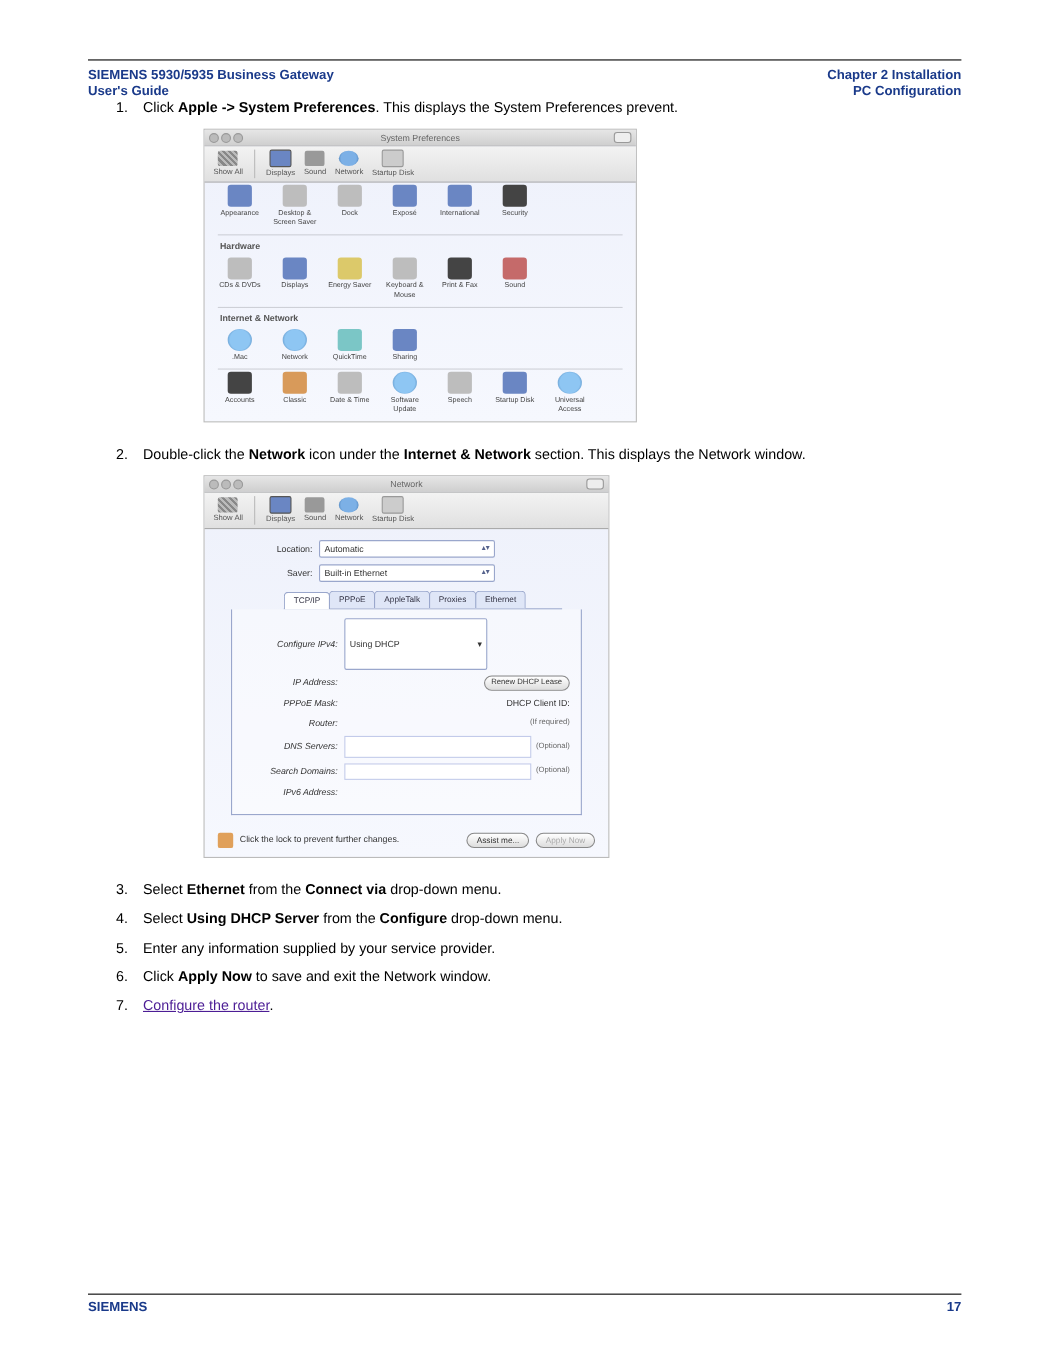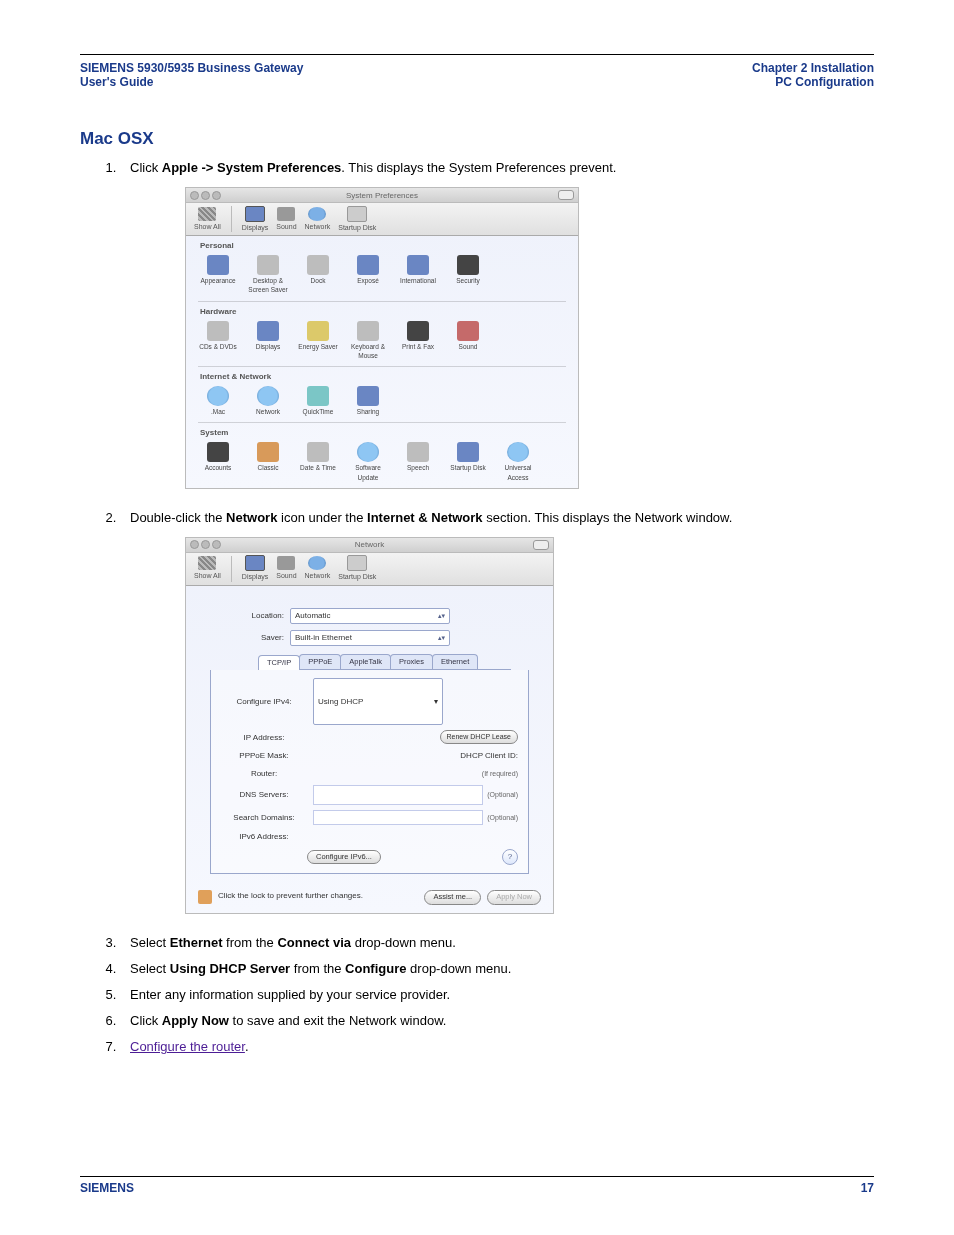--- a/index.html
+++ b/index.html
@@ -114,31 +114,31 @@
   .c-grey { background:#bdbdbd; }
   .c-red { background:#c56a6a; }
   .c-yellow { background:#dcc96a; }
   .c-globe { background: radial-gradient(circle at 50% 50%, #8ec6f3 0 60%, #3a6ea5 100%); border-radius:50%; }
   .c-teal { background:#7bc6c6; }
   .c-dark { background:#444; }
   .c-orange { background:#d89a5a; }
   .hr-sep { height:1px; background:rgba(0,0,0,0.15); margin:0 12px; }
 
   
-  .net-body { padding:10px 12px 8px 12px;margin-top:12px; }
+  .net-body { padding:10px 12px 8px 12px; }
   .net-row { display:flex; align-items:center; margin-bottom:6px; font-size:8px; }
   .net-row .lab { width:86px; text-align:right; padding-right:6px; color:#333; }
   .net-row .sel { flex:0 0 150px; height:14px; border:1px solid #9aa7cc; border-radius:2px; background:#fff; display:flex; align-items:center; padding:0 4px; justify-content:space-between; }
   .net-row .sel .arrows { font-size:7px; color:#55628c; line-height:6px; }
   .tabs { display:flex; border-bottom:1px solid #9aa7cc; margin:8px 30px 0 60px; font-size:7.5px; }
   .tabs .tab { padding:2px 8px; border:1px solid #9aa7cc; border-bottom:none; border-top-left-radius:4px; border-top-right-radius:4px; background:#dfe6f7; margin-right:-1px; color:#334; }
   .tabs .tab.active { background:#fff; position:relative; top:1px; }
   .panel { border:1px solid #9aa7cc; border-top:none; margin:0 12px; padding:8px 10px 8px 10px; background:rgba(255,255,255,0.4); }
   .prow { display:flex; align-items:center; margin-bottom:5px; font-size:8px; }
-  .prow .plab { width:86px; text-align:center; padding-right:6px; color:#333; }
+  .prow .plab { width:86px; text-align:right; padding-right:6px; color:#333;font-style:italic; }
   .prow .pval { flex:1; height:13px; }
   .prow .psel { width:120px; height:13px; border:1px solid #9aa7cc; border-radius:2px; background:#fff; display:flex; align-items:center; padding:16px 4px; justify-content:space-between; }
   .prow .pbtn { font-size:7px; padding:1px 6px; border:1px solid #888; border-radius:8px; background:linear-gradient(#fff,#ddd); }
   .prow .hint { font-size:7px; color:#666; }
   .bottom-row { display:flex; align-items:center; margin-top:6px; }
   .pill-btn { font-size:7.5px; padding:1px 8px; border:1px solid #888; border-radius:8px; background:linear-gradient(#fff,#ddd); }
   .help-circle { width:14px; height:14px; border-radius:50%; border:1px solid #9aa7cc; background:linear-gradient(#fff,#dde7fb); display:flex; align-items:center; justify-content:center; font-size:8px; color:#55628c; margin-left:auto; }
   .lock-row { display:flex; align-items:flex-start; padding:8px 12px; font-size:8px; gap:6px; }
   .lock-row .lock { width:14px; height:14px; background:#e0a05a; border-radius:2px; }
   .lock-row .actions { margin-left:auto; display:flex; gap:6px; }
@@ -153,21 +153,20 @@
     <div class="header-left">
       <div>SIEMENS 5930/5935 Business Gateway</div>
       <div>User's Guide</div>
     </div>
     <div class="header-right">
       <div>Chapter 2  Installation</div>
       <div>PC Configuration</div>
     </div>
   </div>
 
-  <div class="section-title">Mac OSX</div>
 
   <ol class="steps">
     <li>
       <span>Click </span><b>Apple -&gt; System Preferences</b><span>. This displays the System Preferences prevent.</span>
 
       
       <div class="shot shot1">
         <div class="titlebar">
           <div class="dots">
               <div class="dot"></div>
@@ -193,21 +192,20 @@
             </div>
           <div class="tb-item">
               <div class="tb-icon globe"></div>
               <span>Network</span>
             </div>
           <div class="tb-item">
               <div class="tb-icon disk"></div>
               <span>Startup Disk</span>
             </div>
         </div>
-        <div class="cat-label">Personal</div>
         <div class="icon-grid">
           <div class="ig-item">
               <div class="ig-icon c-blue"></div>
               <span>Appearance</span>
             </div>
           <div class="ig-item">
               <div class="ig-icon c-grey"></div>
               <span>Desktop &amp; Screen Saver</span>
             </div>
           <div class="ig-item">
@@ -269,21 +267,20 @@
           <div class="ig-item">
               <div class="ig-icon c-teal"></div>
               <span>QuickTime</span>
             </div>
           <div class="ig-item">
               <div class="ig-icon c-blue"></div>
               <span>Sharing</span>
             </div>
         </div>
         <div class="hr-sep"></div>
-        <div class="cat-label">System</div>
         <div class="icon-grid">
           <div class="ig-item">
               <div class="ig-icon c-dark"></div>
               <span>Accounts</span>
             </div>
           <div class="ig-item">
               <div class="ig-icon c-orange"></div>
               <span>Classic</span>
             </div>
           <div class="ig-item">
@@ -399,25 +396,20 @@
             </div>
             <div class="prow">
               <div class="plab">Search Domains:</div>
               <div class="pval" style="border:1px solid #c3cbea; background:#fff;"></div>
               <span class="hint" style="margin-left:4px;">(Optional)</span>
             </div>
             <div class="prow">
               <div class="plab">IPv6 Address:</div>
               <div class="pval"></div>
             </div>
-            <div class="bottom-row">
-              <div style="width:86px;"></div>
-              <div class="pill-btn">Configure IPv6...</div>
-              <div class="help-circle">?</div>
-            </div>
           </div>
         </div>
         <div class="lock-row">
           <div class="lock"></div>
           <span>Click the lock to prevent further changes.</span>
           <div class="actions">
             <div class="pill-btn">Assist me...</div>
             <div class="pill-btn disabled">Apply Now</div>
           </div>
         </div>

